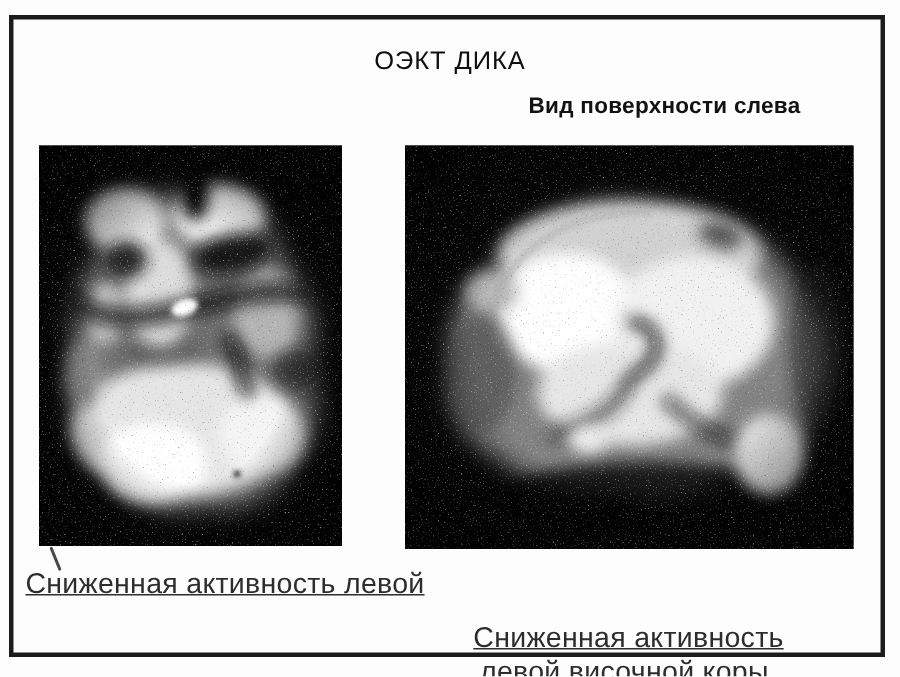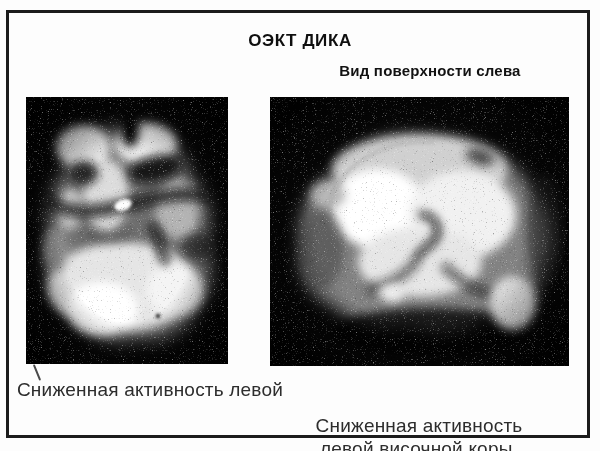--- a/index.html
+++ b/index.html
@@ -9,37 +9,37 @@
     font-family:"Liberation Sans", sans-serif;
     color:#111;
   }
   .frame {
     position:absolute; left:6px; top:10px;
     width:578px; height:422px;
     border:3px solid #1c1c1c;
   }
   .title {
     position:absolute; left:0; top:31px; width:600px;
-    text-align:center; font-size:17px; font-weight:bold;
+    text-align:center; font-size:17px; font-weight:normal;
     letter-spacing:0.6px; color:#0f0f0f;
   }
   .subtitle {
     position:absolute; top:62px; text-align:center;
     font-size:15px; font-weight:bold; color:#121212;
     letter-spacing:0.2px; white-space:nowrap;
   }
   .subtitle-left  { left:26px;  width:202px; }
-  .subtitle-right { left:285px; width:290px;text-align:center; }
+  .subtitle-right { left:298px; width:290px;text-align:center; }
   .scan { position:absolute; background:#060606; line-height:0; }
   .scan-left  { left:26px;  top:97px; width:202px; height:267px; }
   .scan-right { left:270px; top:97px; width:299px; height:269px; }
   .caption {
     position:absolute; top:378px; text-align:center;
     font-size:19px; line-height:23px; font-weight:normal;
-    color:#2d2d2d; letter-spacing:0.2px;
+    color:#2d2d2d; letter-spacing:0.2px;text-decoration:underline;
   }
   .caption-left  { left:4px;   width:292px; }
   .caption-right { left:293px; width:252px;margin-top:36px; }
   .cap-line { display:block; }
   .artifact {
     position:absolute; left:36px; top:364px;
     width:2px; height:17px; background:#4a4a4a;
     transform:rotate(-22deg); border-radius:1px;
   }
 </style>

